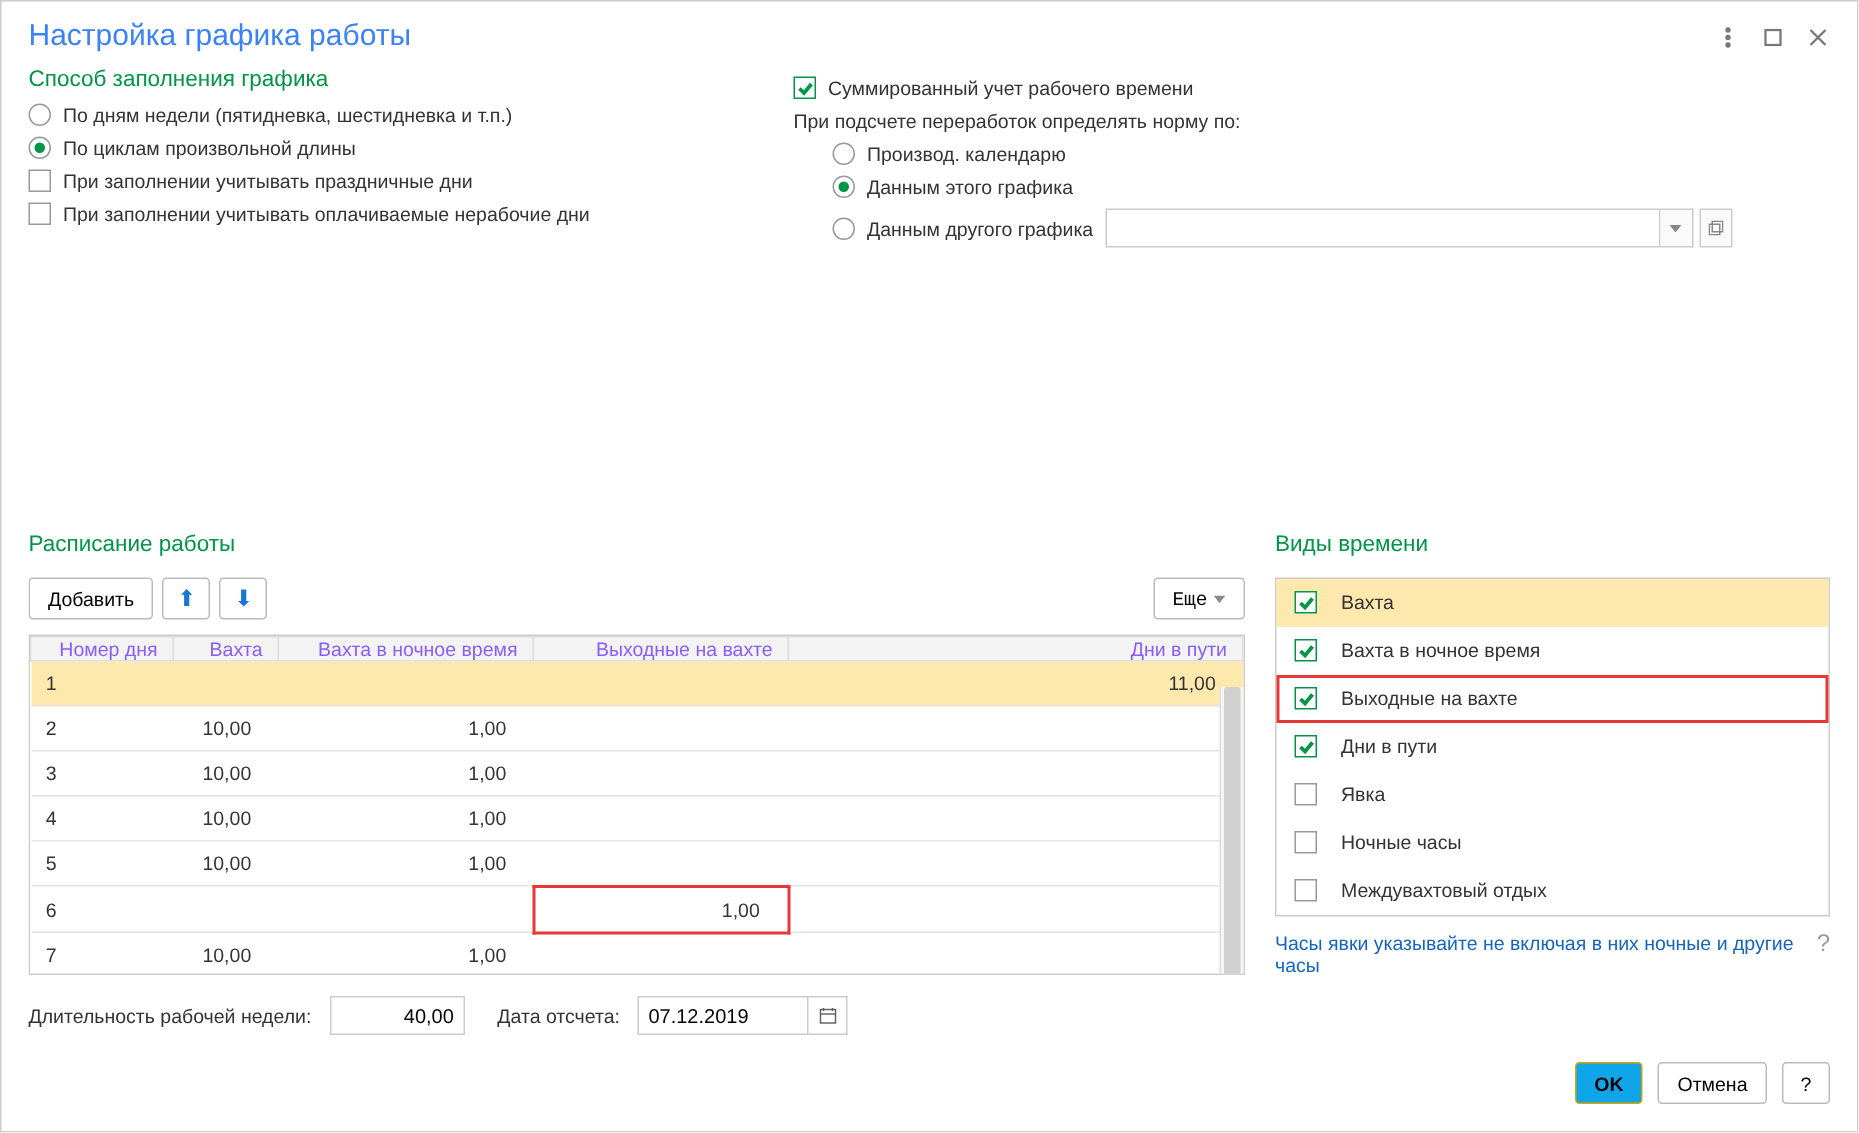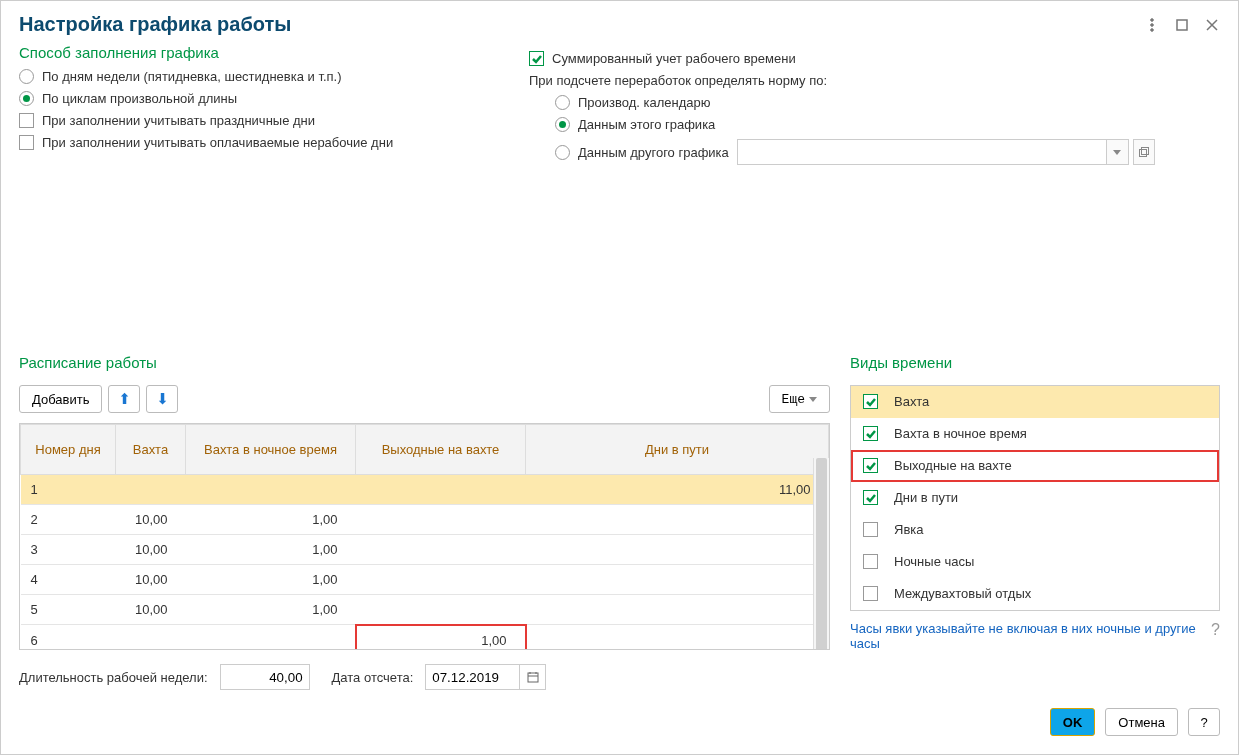--- a/index.html
+++ b/index.html
@@ -1,19 +1,19 @@
 <!DOCTYPE html>
 <html><head>
 <meta charset="utf-8">
 <style>
   * { box-sizing: border-box; margin: 0; padding: 0; }
   body { font-family: Arial, sans-serif; font-size: 13px; color: #333; background: #fff; }
   .window { width: 1239px; height: 755px; border: 1px solid #ccc; position: relative; display: flex; flex-direction: column; }
   .titlebar { padding: 12px 18px 8px 18px; display: flex; align-items: center; }
-  .titlebar h1 { font-size: 20px; font-weight: bold; color: #0c4a6e; }
+  .titlebar h1 { font-size: 20px; font-weight: normal; color: #3b82f6; }
   .titlebar-icons { margin-left: auto; display: flex; gap: 14px; color: #888; }
   .titlebar-icons span { cursor: pointer; width:16px; height:16px; display:flex; align-items:center; justify-content:center; }
   .titlebar-icons svg { stroke:#777; }
   .content { display: flex; flex: 1; padding: 0 18px 0 18px; gap: 30px; overflow: hidden; }
   .left-col { width: 480px; }
   .right-col { flex: 1; }
   h2.section { color: #009646; font-size: 15px; font-weight: normal; margin-bottom: 8px; }
   .radio-row, .check-row { display: flex; align-items: center; margin: 7px 0; gap: 8px; cursor: pointer; }
   .radio { width: 15px; height: 15px; border: 1px solid #999; border-radius: 50%; display: inline-flex; align-items:center; justify-content:center; background:#fff; }
   .radio.selected::after { content:""; width:7px; height:7px; border-radius:50%; background:#009646; }
@@ -31,21 +31,21 @@
   .schedule { flex:1; display:flex; flex-direction:column; overflow:hidden; }
   .timetypes { width:370px; display:flex; flex-direction:column; }
   .toolbar { display:flex; gap:6px; margin:6px 0 10px 0; align-items:flex-end; }
   .btn { height:28px; padding:0 12px; border:1px solid #bbb; border-radius:3px; background:#fff; cursor:pointer; display:flex; align-items:center; gap:4px; font-size:13px; }
   .btn.icon-only { width:32px; padding:0; justify-content:center; }
   .btn.more { margin-left:auto;font-family:Liberation Mono, monospace; }
   .arrow-up { color:#1976d2; font-size:15px; }
   .arrow-down { color:#1976d2; font-size:15px; }
   .table-wrap { border:1px solid #ccc; overflow:hidden; position:relative; height:365px; }
   .sched-table { width:100%; border-collapse:collapse; }
-  .sched-table th { background:#f3f3f3; border:1px solid #ddd; font-weight:normal; text-align:center; padding:17px 10px; color:#a16207; font-size:13px;}
+  .sched-table th { background:#f3f3f3; border:1px solid #ddd; font-weight:normal; text-align:right; padding:0 10px; color:#8b5cf6; font-size:13px;}
   .sched-table td { border-bottom:1px solid #e5e5e5; padding:7px 10px; }
   .sched-table tr.sel td { background:#fde9ae; }
   .sched-table td.num { text-align:right; padding-right:18px; }
   .sched-table td.id { width:95px; }
   .sched-table th.id { width:95px; }
   .sched-table th.c1 { width:70px; }
   .sched-table th.c2 { width:170px; }
   .sched-table th.c3 { width:170px; }
   .sched-table th.c4 { }
   .hl-cell { border:2px solid #e53935 !important; }
@@ -54,21 +54,21 @@
   .types-box { border:1px solid #ccc; height:365px; position:relative; margin-top:6px; }
   .type-item { display:flex; align-items:center; padding:8px 12px; gap:16px; border-bottom:1px solid transparent; }
   .type-item.sel { background:#fde9ae; }
   .type-item.hl { outline:2px solid #e53935; outline-offset:-2px; }
   .hint { color:#1565c0; font-size:13px; margin-top:10px; display:flex; gap:8px; }
   .hint .q { color:#999; font-size:16px; margin-left:auto; }
   .bottom { display:flex; align-items:center; padding:14px 18px 0 18px; gap:8px; }
   .bottom label { margin-right:4px; }
   .bottom input.txt { width:90px; height:26px; border:1px solid #ccc; text-align:right; padding:2px 6px; }
   .bottom .date-wrap { display:flex; }
-  .bottom .date-wrap input { width:95px; height:26px; border:1px solid #ccc; padding:2px 6px; }
+  .bottom .date-wrap input { width:114px; height:26px; border:1px solid #ccc; padding:2px 6px; }
   .bottom .date-wrap .cal { width:26px; height:26px; border:1px solid #ccc; border-left:none; display:flex; align-items:center; justify-content:center; }
   .footer { margin-top:auto; display:flex; justify-content:flex-end; gap:10px; padding:18px; }
   .footer .ok { background:#0ea5e9; border:1px solid #d9a400; font-weight:bold; }
 </style>
 </head>
 <body>
 
 <div class="window">
   <div class="titlebar">
     <h1>Настройка графика работы</h1>

